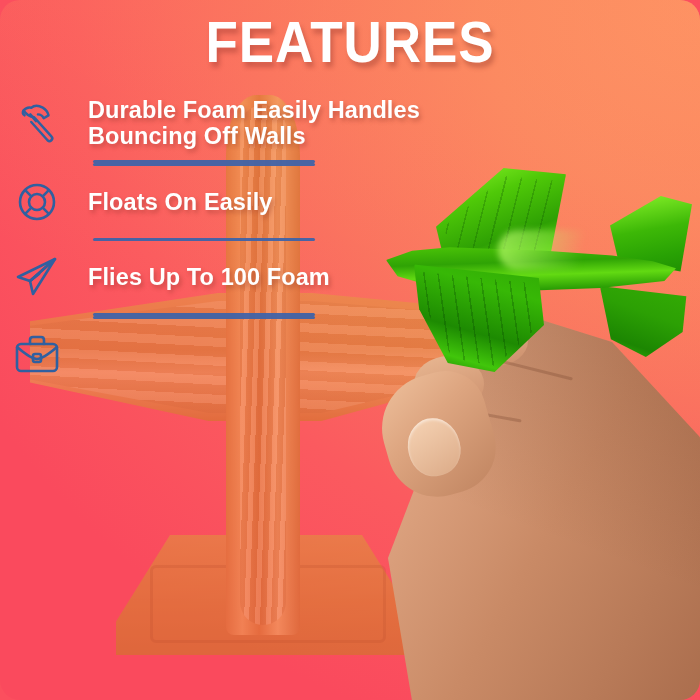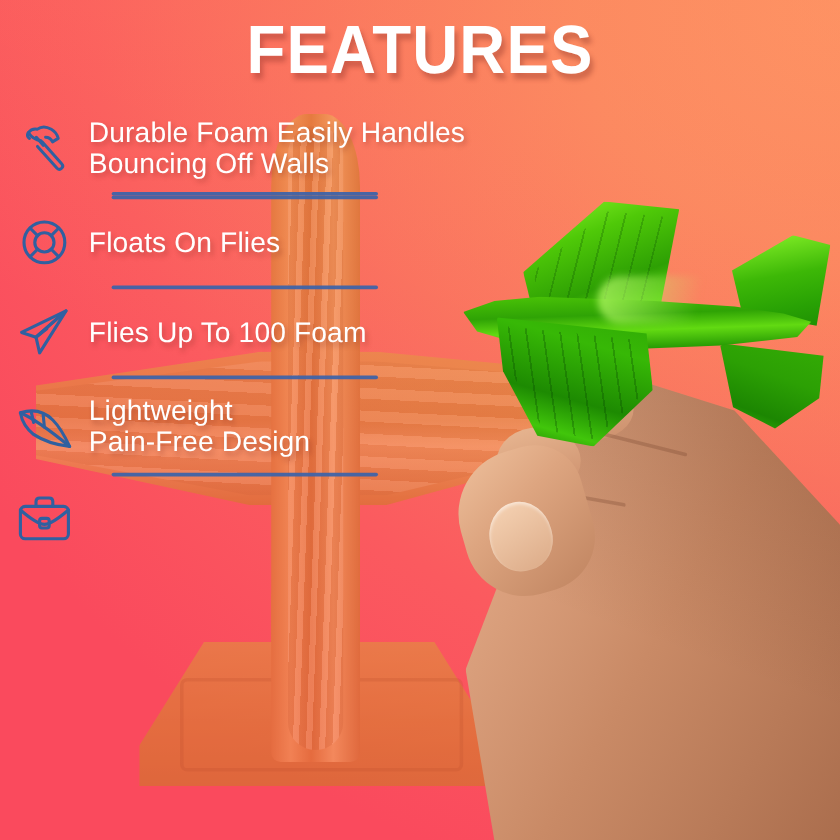--- a/index.html
+++ b/index.html
@@ -1,21 +1,21 @@
 <!DOCTYPE html>
 <html><head>
 <meta charset="utf-8">
 <style>
   html,body{margin:0;padding:0;}
   body{
     width:700px;height:700px;overflow:hidden;
     font-family:"Liberation Sans", sans-serif;
     position:relative;background:#fb4f5e;
   }
-  #stage{position:absolute;inset:0;overflow:hidden;}
+  #stage{position:absolute;inset:0;overflow:hidden;border-radius:20px;}
 
   
   .bg{position:absolute;inset:0;
     background:
       radial-gradient(120% 110% at 100% 0%, #fd9068 0%, #fb8663 26%, #fa6f60 52%, #fb5a5f 74%, #fa4a5d 100%);
   }
   .bg-tint{position:absolute;inset:0;
     background:linear-gradient(205deg, rgba(255,150,90,.35) 0%, rgba(255,90,95,0) 55%);}
 
   
@@ -114,24 +114,25 @@
   .finger-line{position:absolute;background:rgba(120,70,45,.30);border-radius:3px;}
   .fl1{left:100px;top:206px;width:96px;height:3px;transform:rotate(14deg);}
   .fl2{left:58px;top:252px;width:86px;height:3px;transform:rotate(10deg);}
 
   
   .list{position:absolute;left:0;top:86px;width:700px;}
   .row{position:relative;display:flex;align-items:center;}
   .icon{width:74px;min-width:74px;display:flex;justify-content:center;align-items:center;}
   .icon svg{display:block;}
   .ftxt{
-    color:#ffffff;font-weight:normal;font-size:23.5px;line-height:1.12;
+    color:#ffffff;font-weight:bold;font-size:23.5px;line-height:1.12;
     letter-spacing:.1px;
     text-shadow:2px 3px 4px rgba(130,45,35,.38);
     white-space:pre-line;
+    margin-left:14px;
   }
   .divider{height:3px;background:#3f63a8;border-radius:2px;
     margin:0 0 0 93px;width:222px;opacity:.95;}
 </style>
 </head>
 <body>
 
 <div id="stage">
 
   <div class="bg"></div>
@@ -193,48 +194,36 @@
       <div class="icon">
         <svg width="48" height="48" viewBox="0 0 48 48" fill="none" stroke="#3060a0" stroke-width="2.6" stroke-linecap="round" stroke-linejoin="round">
           <circle cx="24" cy="24" r="17"></circle>
           <circle cx="24" cy="24" r="8"></circle>
           <path d="M12.2 12.2 L18.3 18.3"></path>
           <path d="M35.8 12.2 L29.7 18.3"></path>
           <path d="M12.2 35.8 L18.3 29.7"></path>
           <path d="M35.8 35.8 L29.7 29.7"></path>
         </svg>
       </div>
-      <div class="ftxt">Floats On Flies</div>
+      <div class="ftxt">Floats On Easily</div>
     </div>
     <div class="divider"></div>
 
     <div class="row" style="height:72px">
       <div class="icon">
         <svg width="48" height="44" viewBox="0 0 48 44" fill="none" stroke="#3060a0" stroke-width="2.6" stroke-linecap="round" stroke-linejoin="round">
           <path d="M42 4 L5 22 L17 26 Z"></path>
           <path d="M42 4 L17 26 L20 39 Z"></path>
           <path d="M17 26 L26 19"></path>
         </svg>
       </div>
       <div class="ftxt">Flies Up To 100 Foam</div>
     </div>
     <div class="divider"></div>
 
-    <div class="row" style="height:78px">
-      <div class="icon">
-        <svg width="50" height="42" viewBox="0 0 50 42" fill="none" stroke="#3060a0" stroke-width="2.6" stroke-linecap="round" stroke-linejoin="round">
-          <path d="M5 10 q16 -5 27 6 q7 7 14 22 q-18 -2 -30 -10 Q7 21 5 10 Z"></path>
-          <path d="M5 10 q14 6 41 28"></path>
-          <path d="M14 9 l2 9"></path>
-          <path d="M24 12 l1 10"></path>
-        </svg>
-      </div>
-      <div class="ftxt">Lightweight
-Pain-Free Design</div>
-    </div>
     <div class="divider"></div>
 
     <div class="row" style="height:70px">
       <div class="icon">
         <svg width="48" height="42" viewBox="0 0 48 42" fill="none" stroke="#3060a0" stroke-width="2.6" stroke-linecap="round" stroke-linejoin="round">
           <rect x="4" y="11" width="40" height="27" rx="4"></rect>
           <path d="M17 11 V7 q0 -3 3 -3 h8 q3 0 3 3 v4"></path>
           <path d="M4 14 q14 12 20 12 q6 0 20 -12"></path>
           <rect x="20" y="21" width="8" height="8" rx="2"></rect>
         </svg>

